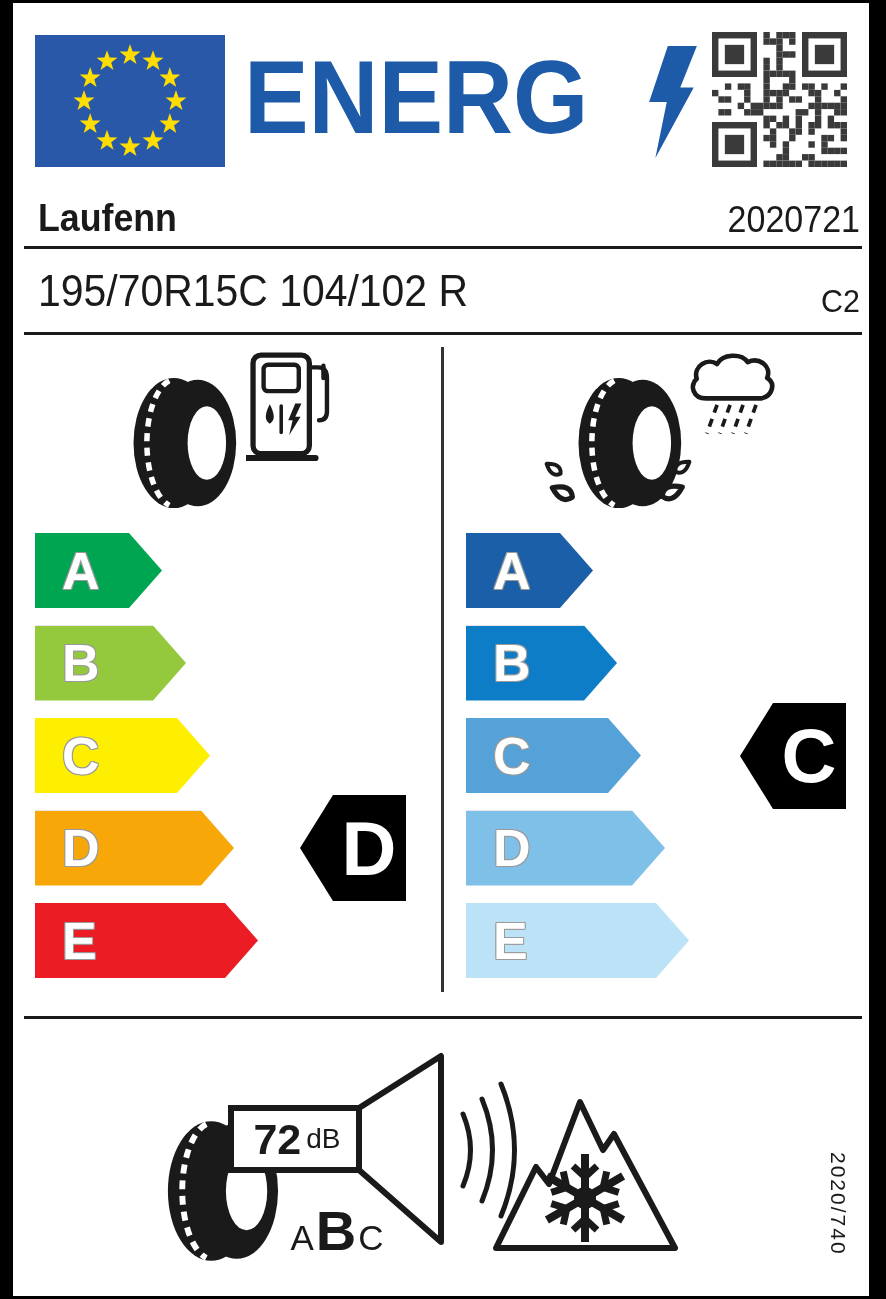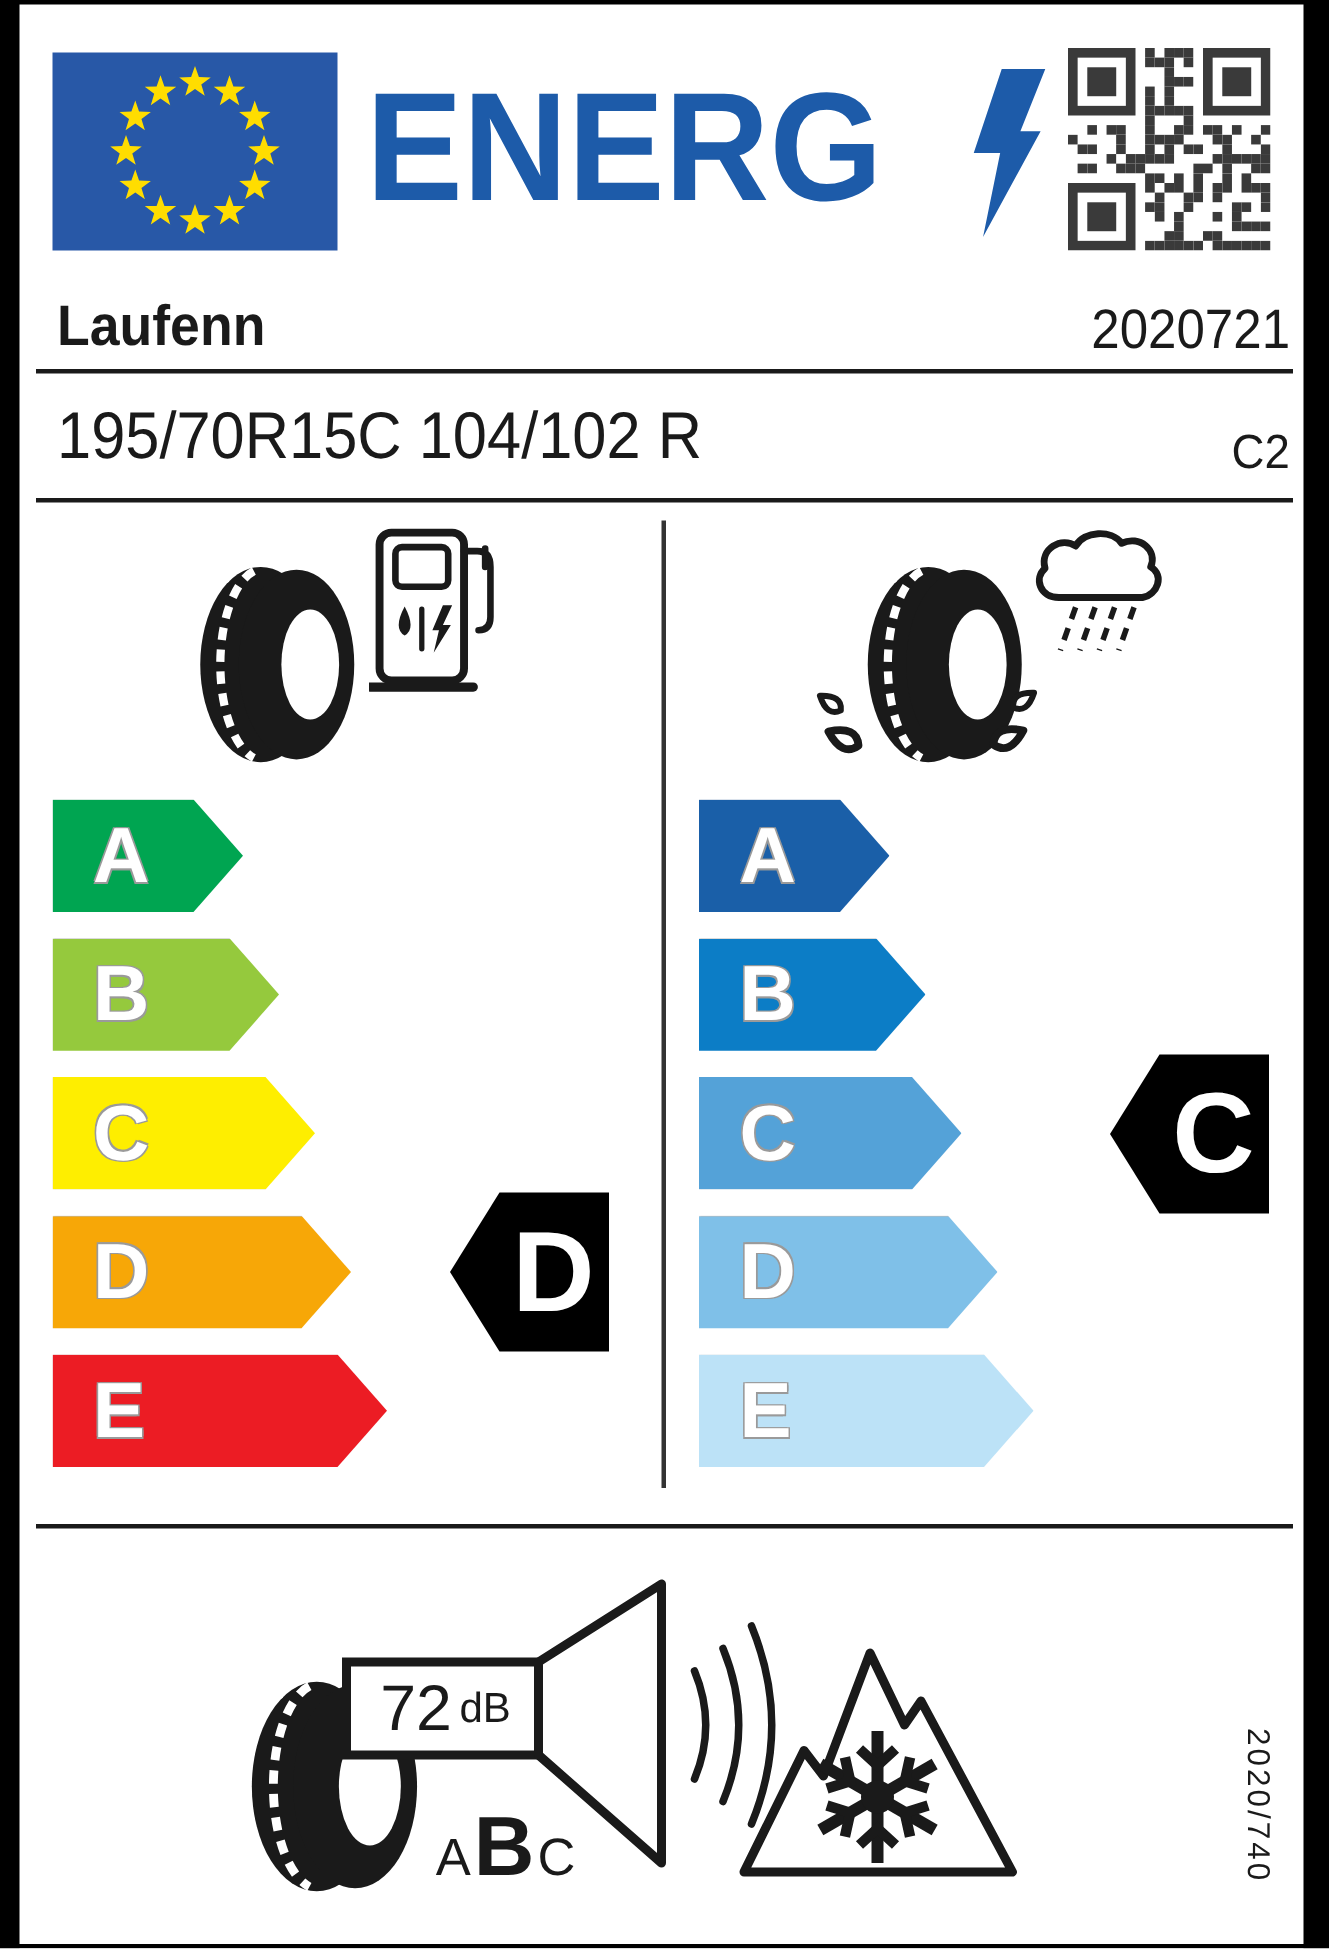--- a/index.html
+++ b/index.html
@@ -49,21 +49,21 @@
   .selector { position:absolute; width:110px; height:112px; }
   .selector-fuel { left:298px; } .selector-wet { left:738px; }
   .selector svg { position:absolute; inset:0; }
   .sel-letter { position:absolute; left:34px; top:0; width:74px; height:112px;
                 display:flex; align-items:center; justify-content:center;
                 font-size:76px; font-weight:700; color:#fff; }
 
   
   .noise-value { position:absolute; left:238px; top:1108px; width:118px; height:62px;
                  display:flex; align-items:center; justify-content:center; gap:5px; }
-  .noise-value .num { font-size:43px; font-weight:400; }
+  .noise-value .num { font-size:43px; font-weight:700; }
   .noise-value .unit { font-size:28px; }
   .noise-abc { position:absolute; left:272px; top:1198px; width:130px; height:70px;
                display:flex; align-items:baseline; justify-content:center; gap:2px; }
   .noise-abc span { font-size:35px; }
   .noise-abc .noise-sel { font-size:56px; font-weight:700; }
   .regulation { position:absolute; left:826px; top:1152px; height:120px;
                 writing-mode:vertical-rl; font-size:21px; letter-spacing:2px; color:#1a1a1a; }
 </style>
 </head>
 <body>

